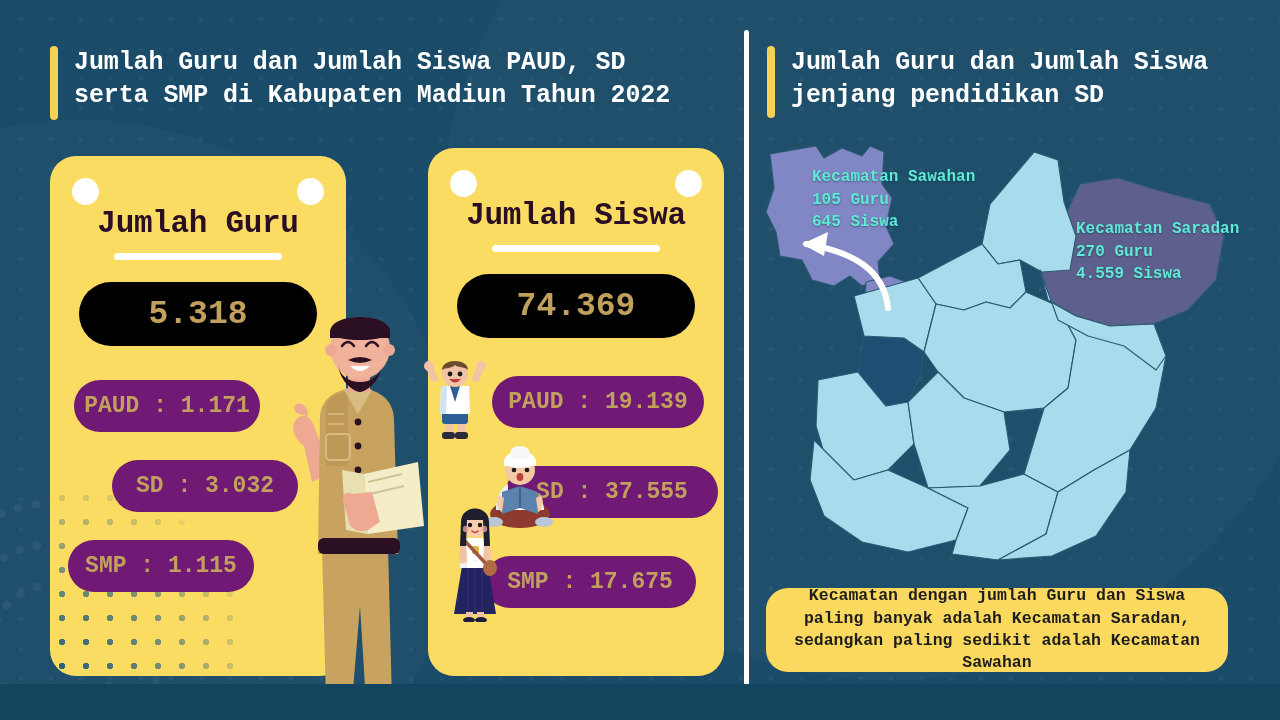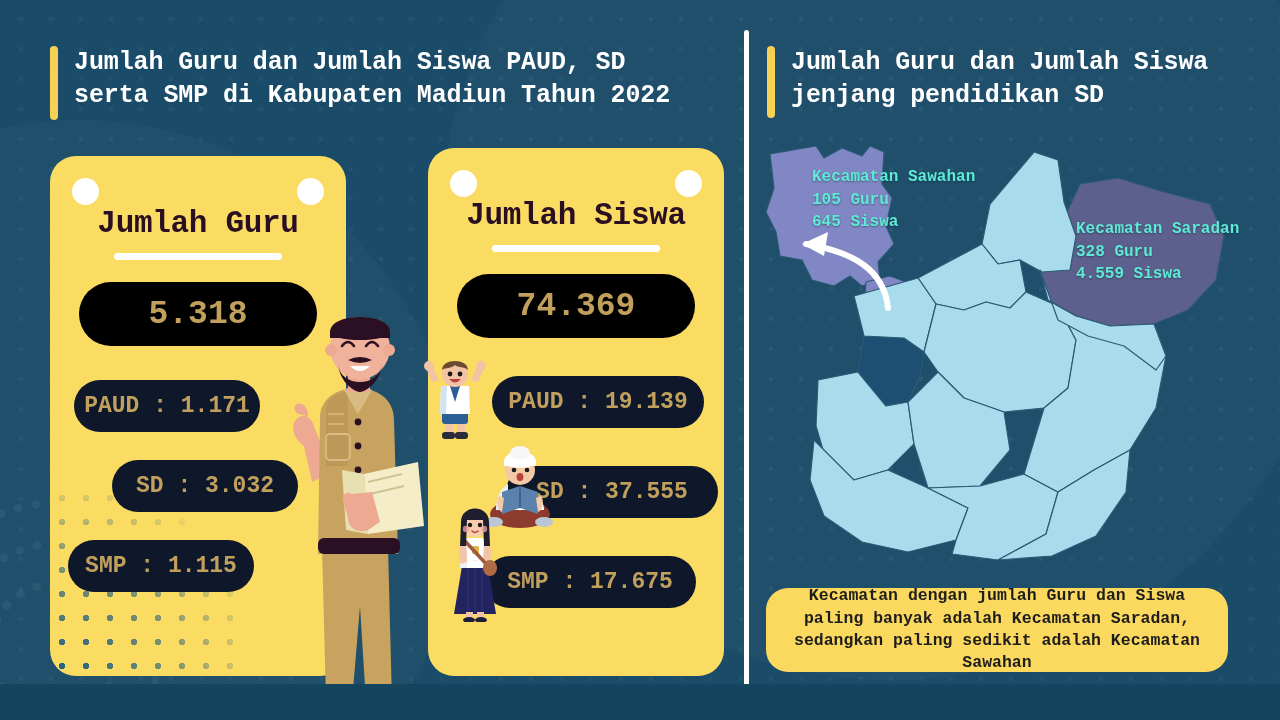--- a/index.html
+++ b/index.html
@@ -161,21 +161,21 @@
     align-items: center;
     justify-content: center;
     color: #c0a05c;
     font-size: 33px;
     font-weight: bold;
   }
   .pill {
     position: absolute;
     height: 52px;
     border-radius: 28px;
-    background: #0f172a;
+    background: #701a75;
     display: flex;
     align-items: center;
     justify-content: center;
     color: #c0a05c;
     font-size: 23px;
     font-weight: bold;
     white-space: nowrap;
   }
 
   
@@ -433,21 +433,21 @@
     </svg>
 
     <div class="map-note" id="note-sawahan">
       <div>Kecamatan Sawahan</div>
       <div>105 Guru</div>
       <div>645 Siswa</div>
     </div>
 
     <div class="map-note" id="note-saradan">
       <div>Kecamatan Saradan</div>
-      <div>328 Guru</div>
+      <div>270 Guru</div>
       <div>4.559 Siswa</div>
     </div>
   </div>
 
   <div id="caption">
     <p>Kecamatan dengan jumlah Guru dan Siswa paling banyak adalah Kecamatan Saradan, sedangkan paling sedikit adalah Kecamatan Sawahan</p>
   </div>
 
 </div>
 

